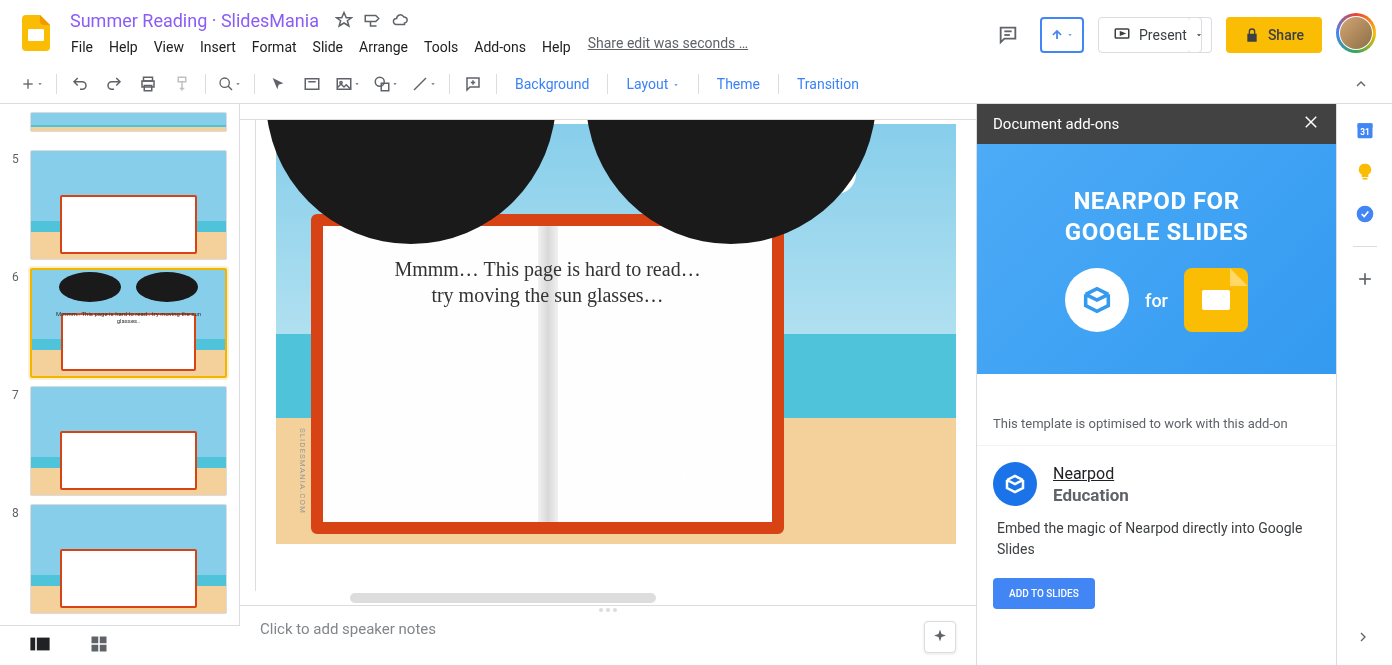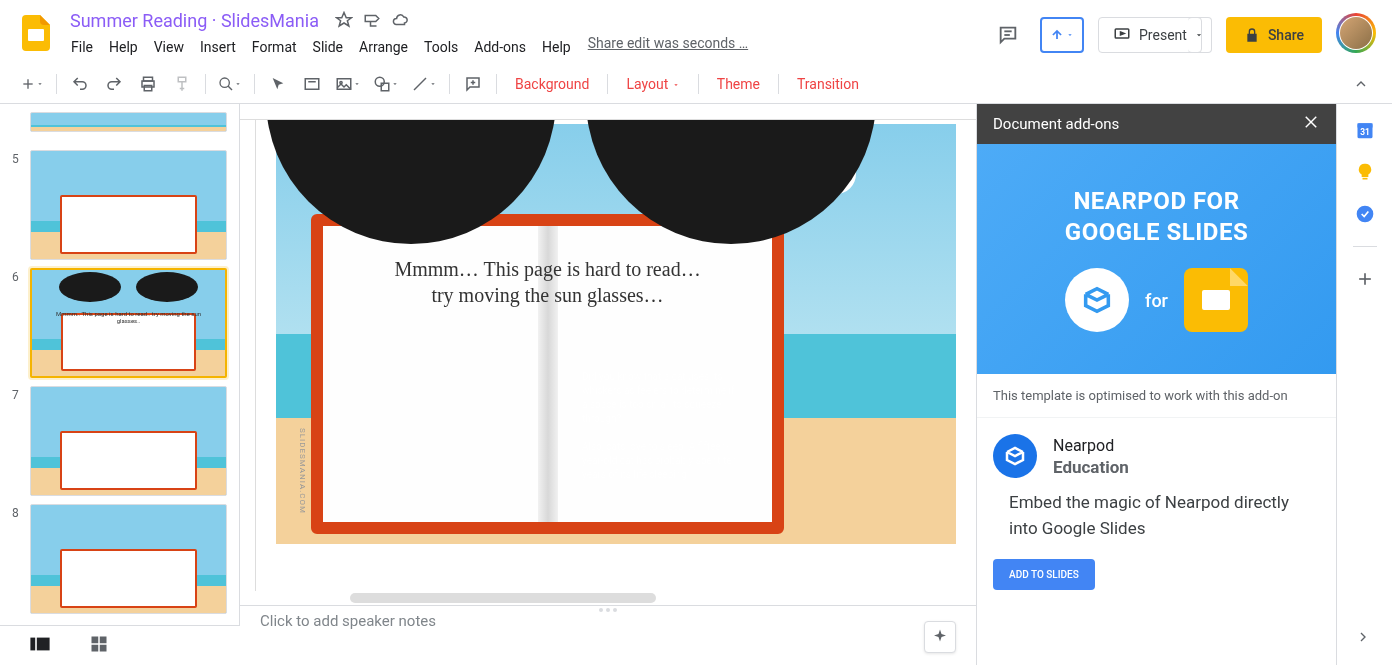--- a/index.html
+++ b/index.html
@@ -23,21 +23,21 @@
 .present-btn { height: 36px; border: 1px solid #dadce0; padding: 0 14px; gap: 8px; font-size: 14px; color: #3c4043; }
 .present-dd { width: 24px; height: 36px; border: 1px solid #dadce0; border-left: none; margin-left: -14px; }
 .share-btn { height: 36px; background: #fbbc04; border-radius: 4px; padding: 0 18px; gap: 8px; font-size: 14px; font-weight: 500; color: #3c4043; }
 .avatar { width: 40px; height: 40px; border-radius: 50%; overflow: hidden; border: 3px solid transparent; background: linear-gradient(#fff,#fff) padding-box, conic-gradient(#ea4335,#fbbc04,#34a853,#4285f4,#ea4335) border-box; display: flex; align-items: center; justify-content: center; }
 .avatar-img { width: 32px; height: 32px; border-radius: 50%; background: linear-gradient(135deg,#d4a574,#8b6f47); }
 
 
 .toolbar { display: flex; align-items: center; padding: 4px 16px; height: 40px; border-bottom: 1px solid #dadce0; gap: 4px; }
 .tb-btn { display: flex; align-items: center; justify-content: center; min-width: 30px; height: 28px; border-radius: 4px; cursor: pointer; color: #5f6368; padding: 0 4px; }
 .tb-sep { width: 1px; height: 20px; background: #dadce0; margin: 0 4px; }
-.tb-text { font-size: 14px; color: #ef4444; padding: 0 10px; cursor: pointer; }
+.tb-text { font-size: 14px; color: #3b82f6; padding: 0 10px; cursor: pointer; }
 .tb-collapse { margin-left: auto; }
 
 
 .main { display: flex; height: 561px; }
 .filmstrip { width: 240px; border-right: 1px solid #dadce0; overflow-y: auto; padding: 8px 12px; display: flex; flex-direction: column; gap: 8px; }
 .slide-item { display: flex; gap: 6px; }
 .slide-num { width: 12px; font-size: 12px; color: #5f6368; padding-top: 2px; }
 .thumb { flex: 1; height: 110px; border: 1px solid #dadce0; border-radius: 2px; position: relative; overflow: hidden; background: #87ceeb; }
 .thumb.selected { border: 2px solid #f4b400; box-shadow: 0 0 0 2px rgba(244,180,0,0.2); }
 .thumb-beach { position: absolute; bottom: 0; left: 0; right: 0; height: 35%; background: linear-gradient(to bottom, #4fc3d9 0%, #4fc3d9 30%, #f4d19b 30%, #f4d19b 100%); }
@@ -59,44 +59,44 @@
 .book-spine-shadow { position: absolute; left: 50%; top: 0; bottom: 0; width: 20px; transform: translateX(-50%); background: linear-gradient(to right, rgba(0,0,0,0.05), rgba(0,0,0,0.15), rgba(0,0,0,0.05)); }
 .book-text { position: absolute; top: 30px; left: 40px; right: 40px; text-align: center; font-family: "Comic Sans MS", cursive; font-size: 20px; color: #333; line-height: 1.3; z-index: 2; }
 .book-small-text { position: absolute; bottom: 40px; right: 30px; width: 160px; font-size: 10px; color: rgba(255,255,255,0.7); line-height: 1.4; }
 .sunglasses { position: absolute; top: -70px; left: -10px; right: 60px; height: 220px; z-index: 3; }
 .lens { position: absolute; width: 290px; height: 290px; background: #1a1a1a; border-radius: 50%; top: -100px; }
 .lens.left { left: 0; }
 .lens.right { right: 20px; }
 .cloud { position: absolute; background: #fff; border-radius: 50px; }
 .watermark { position: absolute; left: 22px; bottom: 30px; font-size: 8px; color: #999; writing-mode: vertical-rl; letter-spacing: 1px; }
 
-.speaker-notes { height: 60px; border-top: 1px solid #dadce0; padding: 6px 20px; display: flex; align-items: flex-start; position: relative; }
+.speaker-notes { height: 60px; border-top: 1px solid #dadce0; padding: 14px 20px; display: flex; align-items: flex-start; position: relative; }
 .speaker-ph { color: #80868b; font-size: 15px; }
 .notes-grip { position: absolute; top: 2px; left: 50%; transform: translateX(-50%); display: flex; gap: 3px; }
 .grip-dot { width: 4px; height: 4px; background: #dadce0; border-radius: 50%; }
 .explore-btn { position: absolute; right: 20px; bottom: 12px; width: 32px; height: 32px; background: #fff; border: 1px solid #dadce0; border-radius: 4px; display: flex; align-items: center; justify-content: center; color: #5f6368; box-shadow: 0 1px 3px rgba(0,0,0,0.1); }
 
 
 .addons { width: 360px; border-left: 1px solid #dadce0; display: flex; flex-direction: column; }
 .addons-hdr { height: 40px; background: #424242; color: #fff; display: flex; align-items: center; padding: 0 16px; font-size: 15px; }
 .addons-close { margin-left: auto; cursor: pointer; }
 .addon-banner { height: 230px; background: linear-gradient(135deg, #4dabf7 0%, #339af0 100%); display: flex; flex-direction: column; align-items: center; justify-content: center; color: #fff; position: relative; overflow: hidden; }
 .banner-title { font-size: 24px; font-weight: 700; text-align: center; line-height: 1.3; margin-bottom: 20px; letter-spacing: 0.5px; }
 .banner-icons { display: flex; align-items: center; gap: 16px; }
 .banner-nearpod { width: 64px; height: 64px; background: #fff; border-radius: 50%; display: flex; align-items: center; justify-content: center; color: #339af0; }
 .banner-slides { width: 64px; height: 64px; background: #fbbc04; border-radius: 8px; display: flex; align-items: center; justify-content: center; position: relative; }
 .banner-slides::after { content:''; position:absolute; top:0; right:0; width:18px; height:18px; background:#ffd866; clip-path: polygon(0 0, 100% 100%, 0 100%); }
 .banner-for { font-size: 18px; font-weight: 500; }
-.addon-note { padding: 14px 16px; font-size: 13px; color: #5f6368; border-bottom: 1px solid #f1f3f4; }
+.addon-note { padding: 14px 16px; font-size: 13px; color: #5f6368; border-bottom: 1px solid #f1f3f4; margin-top: 28px; }
 .addon-body { padding: 16px; }
 .addon-row { display: flex; gap: 16px; align-items: center; margin-bottom: 12px; }
 .addon-icon { width: 44px; height: 44px; background: #1a73e8; border-radius: 50%; display: flex; align-items: center; justify-content: center; color: #fff; }
-.addon-name { font-size: 16px; color: #202124; margin-bottom: 2px; }
+.addon-name { font-size: 16px; color: #202124; margin-bottom: 2px; text-decoration: underline; }
 .addon-cat { font-size: 17px; color: #5f6368; font-weight: bold; }
-.addon-desc { font-size: 17px; color: #3c4043; line-height: 1.5; margin: 10px 16px 18px; }
+.addon-desc { font-size: 14px; color: #3c4043; line-height: 1.5; margin: 10px 4px 18px; }
 .addon-cta { display: inline-block; background: #4285f4; color: #fff; padding: 10px 16px; border-radius: 4px; font-size: 10px; font-weight: 500; cursor: pointer; }
 
 
 .right-rail { width: 56px; border-left: 1px solid #dadce0; display: flex; flex-direction: column; align-items: center; padding-top: 16px; gap: 22px; }
 .rail-icon { width: 20px; height: 20px; cursor: pointer; }
 
 
 .bottom-bar { position: absolute; bottom: 0; left: 0; width: 240px; height: 40px; border-top: 1px solid #dadce0; display: flex; align-items: center; padding: 0 30px; gap: 40px; background: #fff; }
 </style>
 </head>

